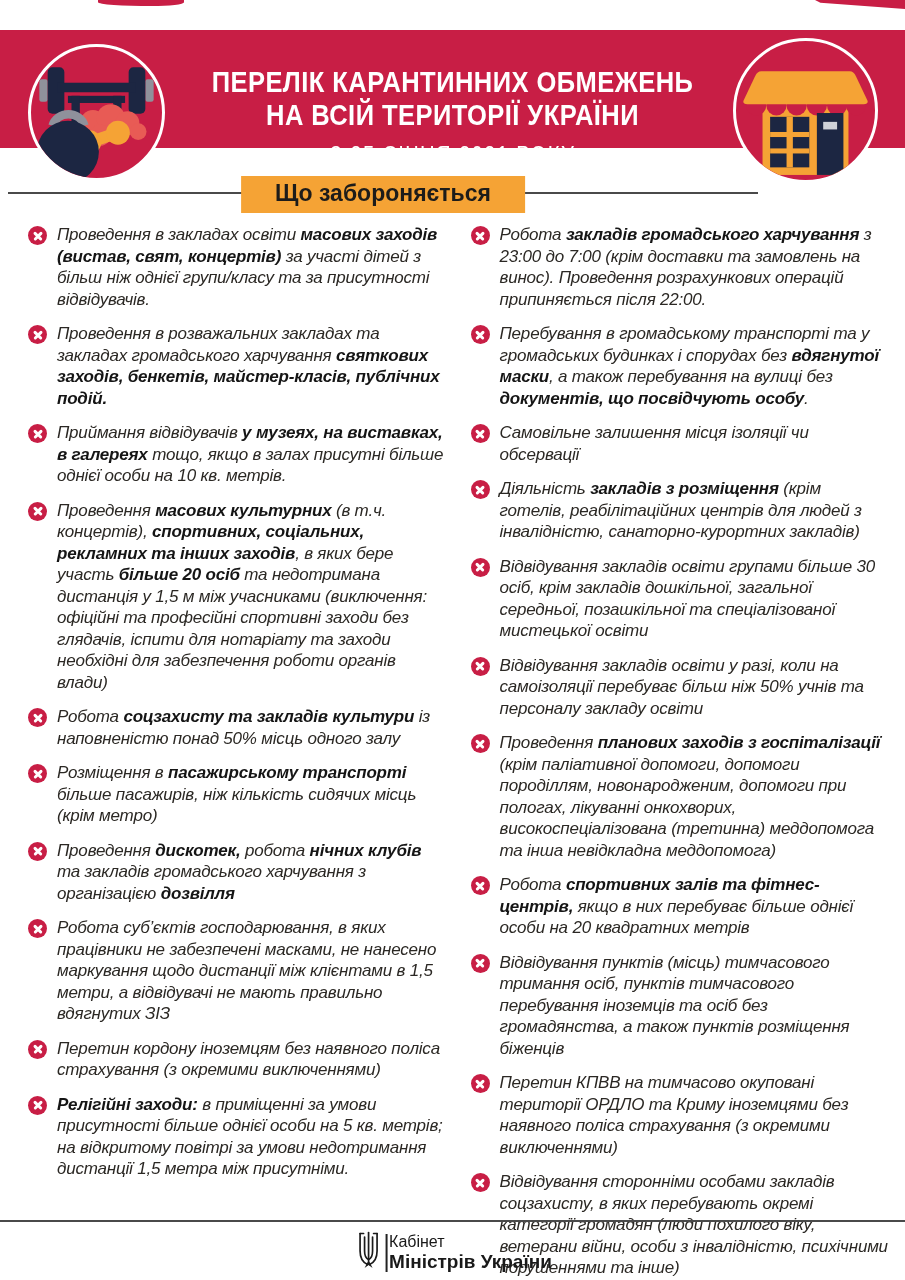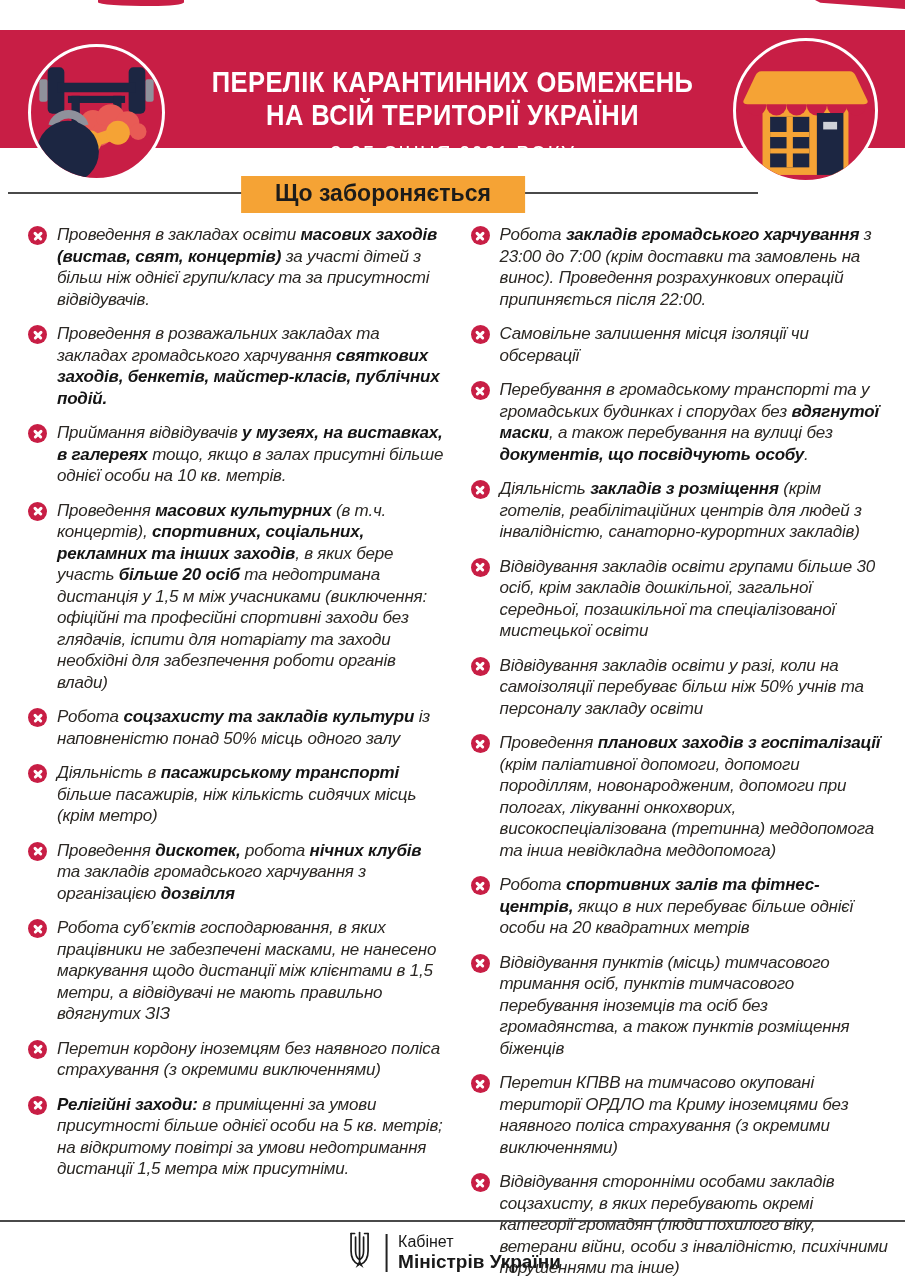--- a/index.html
+++ b/index.html
@@ -53,21 +53,21 @@
   .xicon{position:relative;flex:none;width:19px;height:19px;border-radius:50%;background:var(--crimson);margin-top:2px;}
   .xicon::before,.xicon::after{content:"";position:absolute;left:50%;top:50%;width:11px;height:2.6px;background:#fff;border-radius:2px;}
   .xicon::before{transform:translate(-50%,-50%) rotate(45deg);}
   .xicon::after{transform:translate(-50%,-50%) rotate(-45deg);}
   .itext{font-size:17px;line-height:21.5px;letter-spacing:-0.2px;}
   .itext .b{font-weight:bold;color:#151515;}
   
   .footer-line{position:absolute;top:1220px;left:0;width:905px;height:2px;background:var(--line);}
   .brand{
     position:absolute;top:1231px;left:50%;transform:translateX(-50%);
-    display:flex;align-items:center;gap:11px;color:#191919;
+    display:flex;align-items:center;gap:2px;color:#191919;
   }
   .vbar{width:2px;height:38px;background:#222;}
   .brand-text{line-height:1.2;}
   .brand-line1{font-size:16px;}
   .brand-line2{font-size:19px;font-weight:bold;}
 </style>
 </head>
 <body>
 
 <div class="page">
@@ -161,21 +161,21 @@
         <div class="item">
           <span class="xicon"></span>
           <div class="itext"><span>Проведення </span><span class="b">масових культурних</span><span> (в т.ч. концертів), </span><span class="b">спортивних, соціальних, рекламних та інших заходів</span><span>, в яких бере участь </span><span class="b">більше 20 осіб</span><span> та недотримана дистанція у 1,5 м між учасниками (виключення: офіційні та професійні спортивні заходи без глядачів, іспити для нотаріату та заходи необхідні для забезпечення роботи органів влади)</span></div>
         </div>
         <div class="item">
           <span class="xicon"></span>
           <div class="itext"><span>Робота </span><span class="b">соцзахисту та закладів культури</span><span> із наповненістю понад 50% місць одного залу</span></div>
         </div>
         <div class="item">
           <span class="xicon"></span>
-          <div class="itext"><span>Діяльність в </span><span class="b">пасажирському транспорті</span><span> більше пасажирів, ніж кількість сидячих місць (крім метро)</span></div>
+          <div class="itext"><span>Розміщення в </span><span class="b">пасажирському транспорті</span><span> більше пасажирів, ніж кількість сидячих місць (крім метро)</span></div>
         </div>
         <div class="item">
           <span class="xicon"></span>
           <div class="itext"><span>Проведення </span><span class="b">дискотек,</span><span> робота </span><span class="b">нічних клубів</span><span> та закладів громадського харчування з організацією </span><span class="b">дозвілля</span></div>
         </div>
         <div class="item">
           <span class="xicon"></span>
           <div class="itext"><span>Робота суб’єктів господарювання, в яких працівники не забезпечені масками, не нанесено маркування щодо дистанції між клієнтами в 1,5 метри, а відвідувачі не мають правильно вдягнутих ЗІЗ</span></div>
         </div>
         <div class="item">
@@ -187,25 +187,25 @@
           <div class="itext"><span class="b">Релігійні заходи:</span><span> в приміщенні за умови присутності більше однієї особи на 5 кв. метрів; на відкритому повітрі за умови недотримання дистанції 1,5 метра між присутніми.</span></div>
         </div>
       </div>
     <div class="col" id="col-right">
         <div class="item">
           <span class="xicon"></span>
           <div class="itext"><span>Робота </span><span class="b">закладів громадського харчування</span><span> з 23:00 до 7:00 (крім доставки та замовлень на винос). Проведення розрахункових операцій припиняється після 22:00.</span></div>
         </div>
         <div class="item">
           <span class="xicon"></span>
+          <div class="itext"><span>Перебування в громадському транспорті та у громадських будинках і спорудах без </span><span class="b">вдягнутої маски</span><span>, а також перебування на вулиці без </span><span class="b">документів, що посвідчують особу</span><span>.</span></div>
+        </div>
+        <div class="item">
+          <span class="xicon"></span>
           <div class="itext"><span>Самовільне залишення місця ізоляції чи обсервації</span></div>
-        </div>
-        <div class="item">
-          <span class="xicon"></span>
-          <div class="itext"><span>Перебування в громадському транспорті та у громадських будинках і спорудах без </span><span class="b">вдягнутої маски</span><span>, а також перебування на вулиці без </span><span class="b">документів, що посвідчують особу</span><span>.</span></div>
         </div>
         <div class="item">
           <span class="xicon"></span>
           <div class="itext"><span>Діяльність </span><span class="b">закладів з розміщення</span><span> (крім готелів, реабілітаційних центрів для людей з інвалідністю, санаторно-курортних закладів)</span></div>
         </div>
         <div class="item">
           <span class="xicon"></span>
           <div class="itext"><span>Відвідування закладів освіти групами більше 30 осіб, крім закладів дошкільної, загальної середньої, позашкільної та спеціалізованої мистецької освіти</span></div>
         </div>
         <div class="item">

